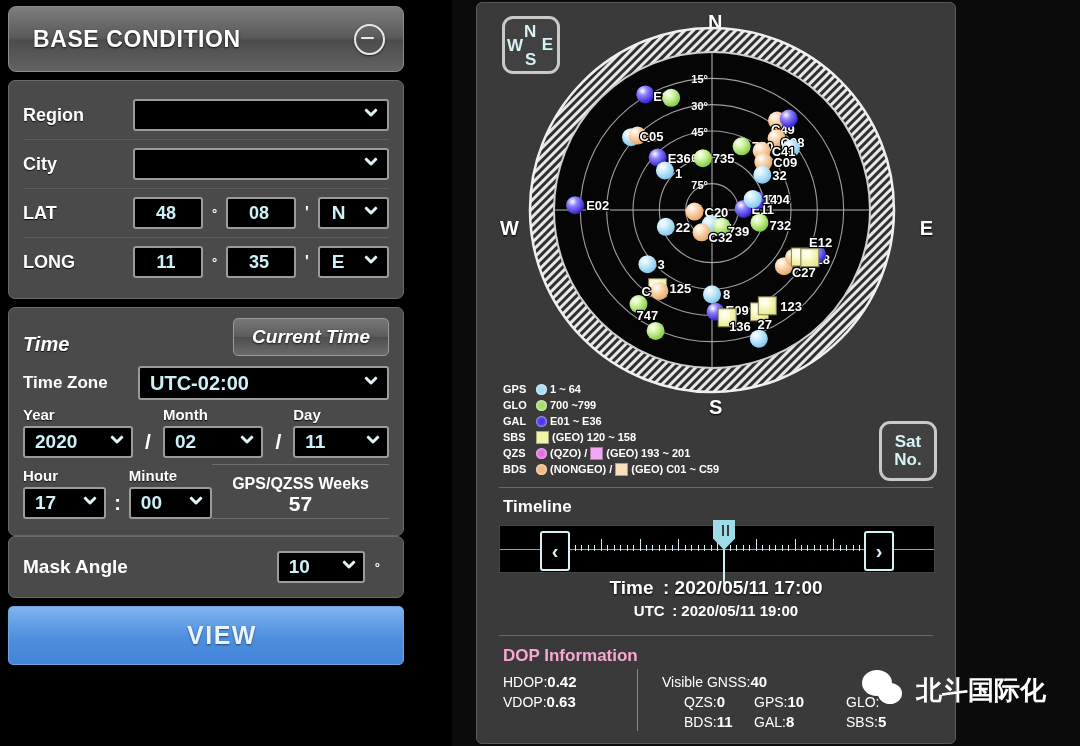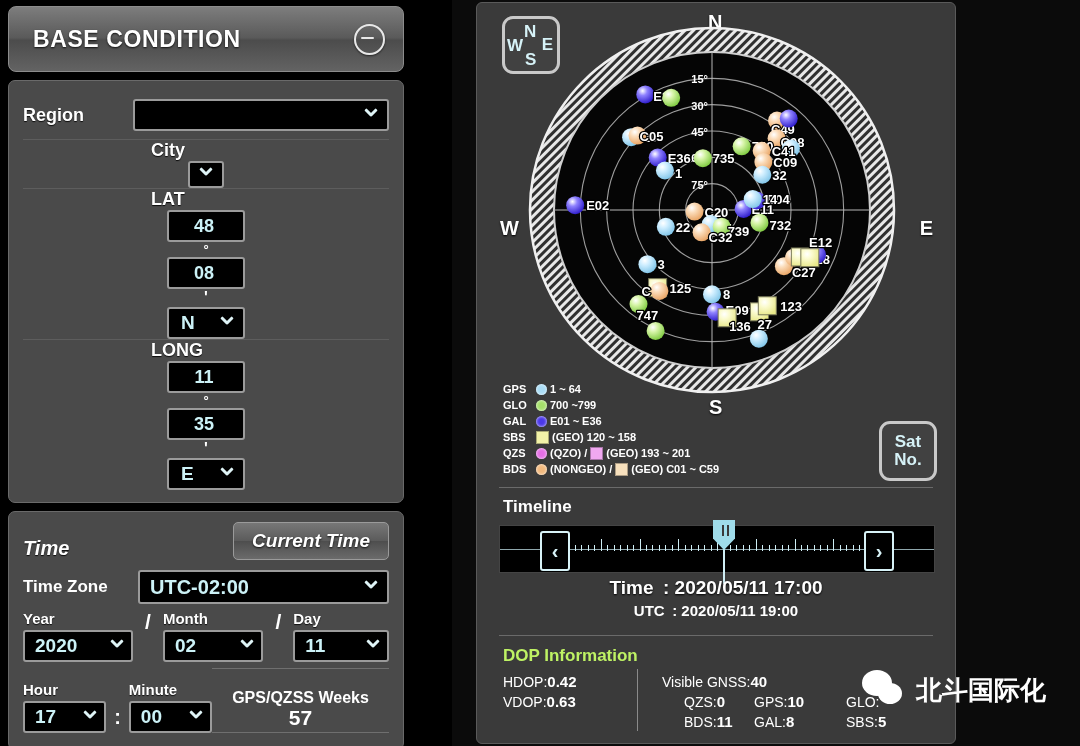--- a/index.html
+++ b/index.html
@@ -16,21 +16,21 @@
     border:1px solid #8c8c8c;border-radius:8px;display:flex;align-items:center;justify-content:space-between;
     padding:0 18px 0 24px;box-sizing:border-box;}
   .header-title{color:#fff;font-size:23px;font-weight:bold;letter-spacing:.6px;
     text-shadow:0 1px 2px rgba(0,0,0,.8);}
   .minus-btn{width:27px;height:27px;border:2px solid #e8e8e8;border-radius:50%;position:relative;
     background:transparent;box-shadow:0 1px 2px rgba(0,0,0,.6);}
   .minus-btn:after{content:"";position:absolute;left:5px;top:11px;width:13px;height:2.5px;background:#e8e8e8;border-radius:1px;}
 
   .section{margin-top:8px;padding:10px 14px 12px 14px;box-sizing:border-box;}
   .row{display:flex;align-items:center;min-height:48px;}
-  .row + .row{border-top:1px solid #5d5d5d;flex-direction:column;}
+  .row + .row{border-top:1px solid #5d5d5d;}
   .lbl{color:#fff;font-size:18px;font-weight:bold;text-shadow:0 1px 1px rgba(0,0,0,.85);}
   .lbl-w{width:110px;flex:none;}
 
   .field{background:#000;border:2px solid #9b9b9b;border-radius:3px;height:32px;box-sizing:border-box;
     display:flex;align-items:center;color:#ccf2f7;font-size:18px;font-weight:bold;position:relative;}
   .field.wide{flex:1;}
   .chev{margin-left:auto;margin-right:9px;width:13px;height:13px;position:relative;flex:none;}
   .chev:before,.chev:after{content:"";position:absolute;top:2px;width:9px;height:3px;background:#dff4f7;border-radius:1px;}
   .chev:before{left:-1px;transform:rotate(45deg);}
   .chev:after{left:4px;transform:rotate(-45deg);}
@@ -44,32 +44,32 @@
 
   
   .time-head{display:flex;align-items:flex-end;justify-content:space-between;margin-bottom:10px;font-style:italic;}
   .btn-current{background:linear-gradient(180deg,#777 0%,#5b5b5b 50%,#4e4e4e 51%,#6b6b6b 100%);
     border:1px solid #9a9a9a;border-radius:5px;color:#fff;font-size:19px;font-weight:bold;
     padding:7px 18px;text-shadow:0 1px 2px rgba(0,0,0,.8);}
   .tz-row{display:flex;align-items:center;gap:10px;margin-bottom:6px;}
   .tz-lbl{color:#fff;font-size:17px;font-weight:bold;width:105px;flex:none;}
   .tz-field{flex:1;height:34px;padding-left:10px;font-size:20px;}
 
-  .ymd{display:flex;gap:4px;margin-bottom:4px;}
+  .ymd{display:flex;align-items:flex-end;gap:4px;margin-bottom:4px;}
   .ymd-col{display:flex;flex-direction:column;}
   .sub-lbl{color:#fff;font-size:15px;font-weight:bold;margin-bottom:3px;text-shadow:0 1px 1px rgba(0,0,0,.8);}
   .sel{background:#000;border:2px solid #9b9b9b;border-radius:3px;height:32px;box-sizing:border-box;
     display:flex;align-items:center;padding-left:10px;color:#ccf2f7;font-size:19px;font-weight:bold;}
   .sel .chev{margin-right:7px;}
   .slash{color:#fff;font-size:21px;font-weight:bold;margin:0 8px 4px 8px;}
   .colon{color:#fff;font-size:20px;font-weight:bold;margin:0 8px 4px 8px;}
 
   .hm{display:flex;align-items:flex-end;margin-top:6px;}
   .weeks{margin-left:auto;text-align:center;border-top:1px solid #6f6f6f;border-bottom:1px solid #6f6f6f;
-    padding:20px 6px 3px 6px;min-width:165px;}
+    padding:10px 6px 3px 6px;min-width:165px;}
   .weeks .wl{color:#fff;font-size:16px;font-weight:bold;}
   .weeks .wv{color:#fff;font-size:21px;font-weight:bold;line-height:1.05;}
 
   .mask-row{display:flex;align-items:center;padding:14px;}
   .mask-lbl{color:#fff;font-size:19px;font-weight:bold;}
   .mask-sel{margin-left:auto;width:88px;}
 
   .view-btn{margin-top:8px;height:57px;border-radius:5px;border:1px solid #6ea3e0;
     background:linear-gradient(180deg,#7fb4ef 0%,#4e8ede 55%,#4484d8 100%);
     display:flex;align-items:center;justify-content:center;color:#eaf4ff;font-size:25px;font-weight:bold;
@@ -114,21 +114,21 @@
   .tl-handle{position:absolute;left:213px;top:-6px;width:22px;height:30px;background:#9fdcea;
     clip-path:polygon(0 0,100% 0,100% 62%,50% 100%,0 62%);}
   .tl-handle:after{content:"";position:absolute;left:9px;top:5px;width:3px;height:11px;
     border-left:2px solid #3a3a3a;border-right:2px solid #3a3a3a;}
   .tl-stem{position:absolute;left:223px;top:18px;width:2px;height:40px;background:#cfeef5;}
 
   .tl-time{position:absolute;left:0;right:0;top:574px;text-align:center;color:#fff;font-weight:bold;}
   .tl-time .t1{font-size:19px;text-shadow:0 1px 2px #000;}
   .tl-time .t2{font-size:15px;margin-top:3px;}
 
-  .dop-title{position:absolute;left:26px;top:643px;color:#bef264;font-size:17px;font-weight:bold;}
+  .dop-title{position:absolute;left:26px;top:643px;color:#f9a8d4;font-size:17px;font-weight:bold;}
   .dop-left{position:absolute;left:26px;top:669px;color:#fff;font-size:14px;line-height:20px;}
   .dop-left b{font-size:15px;}
   .dop-div{position:absolute;left:160px;top:666px;width:1px;height:62px;background:#8a8a8a;}
   .dop-right{position:absolute;left:185px;top:669px;color:#fff;font-size:14px;line-height:20px;}
   .dop-grid{display:flex;gap:0;margin-top:0;}
   .dop-col{width:92px;}
   .dop-col.ind{padding-left:22px;width:70px;}
   .dop-right b{font-size:15px;}
 
   

